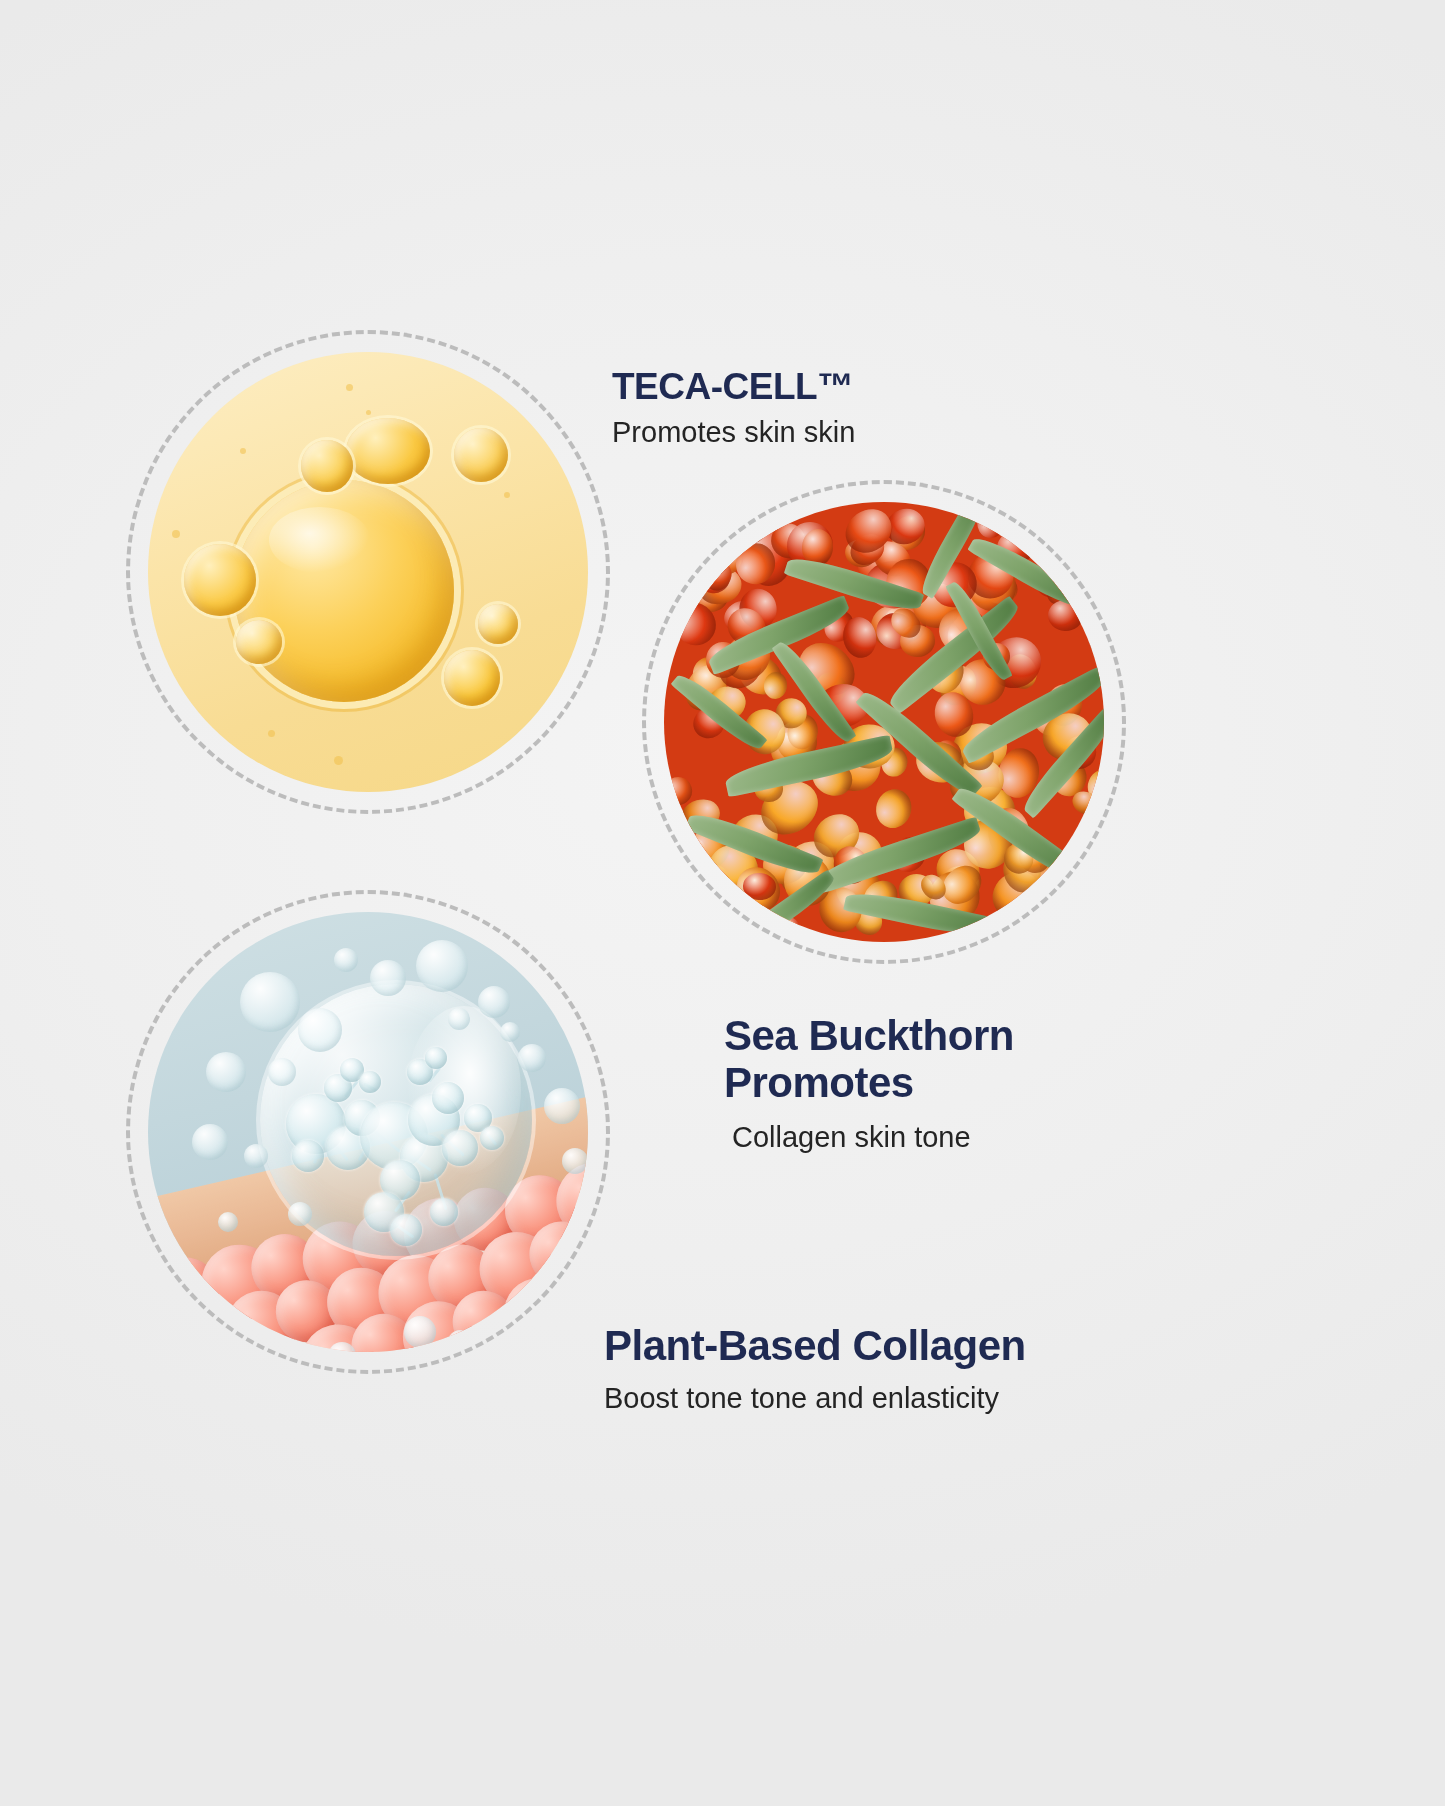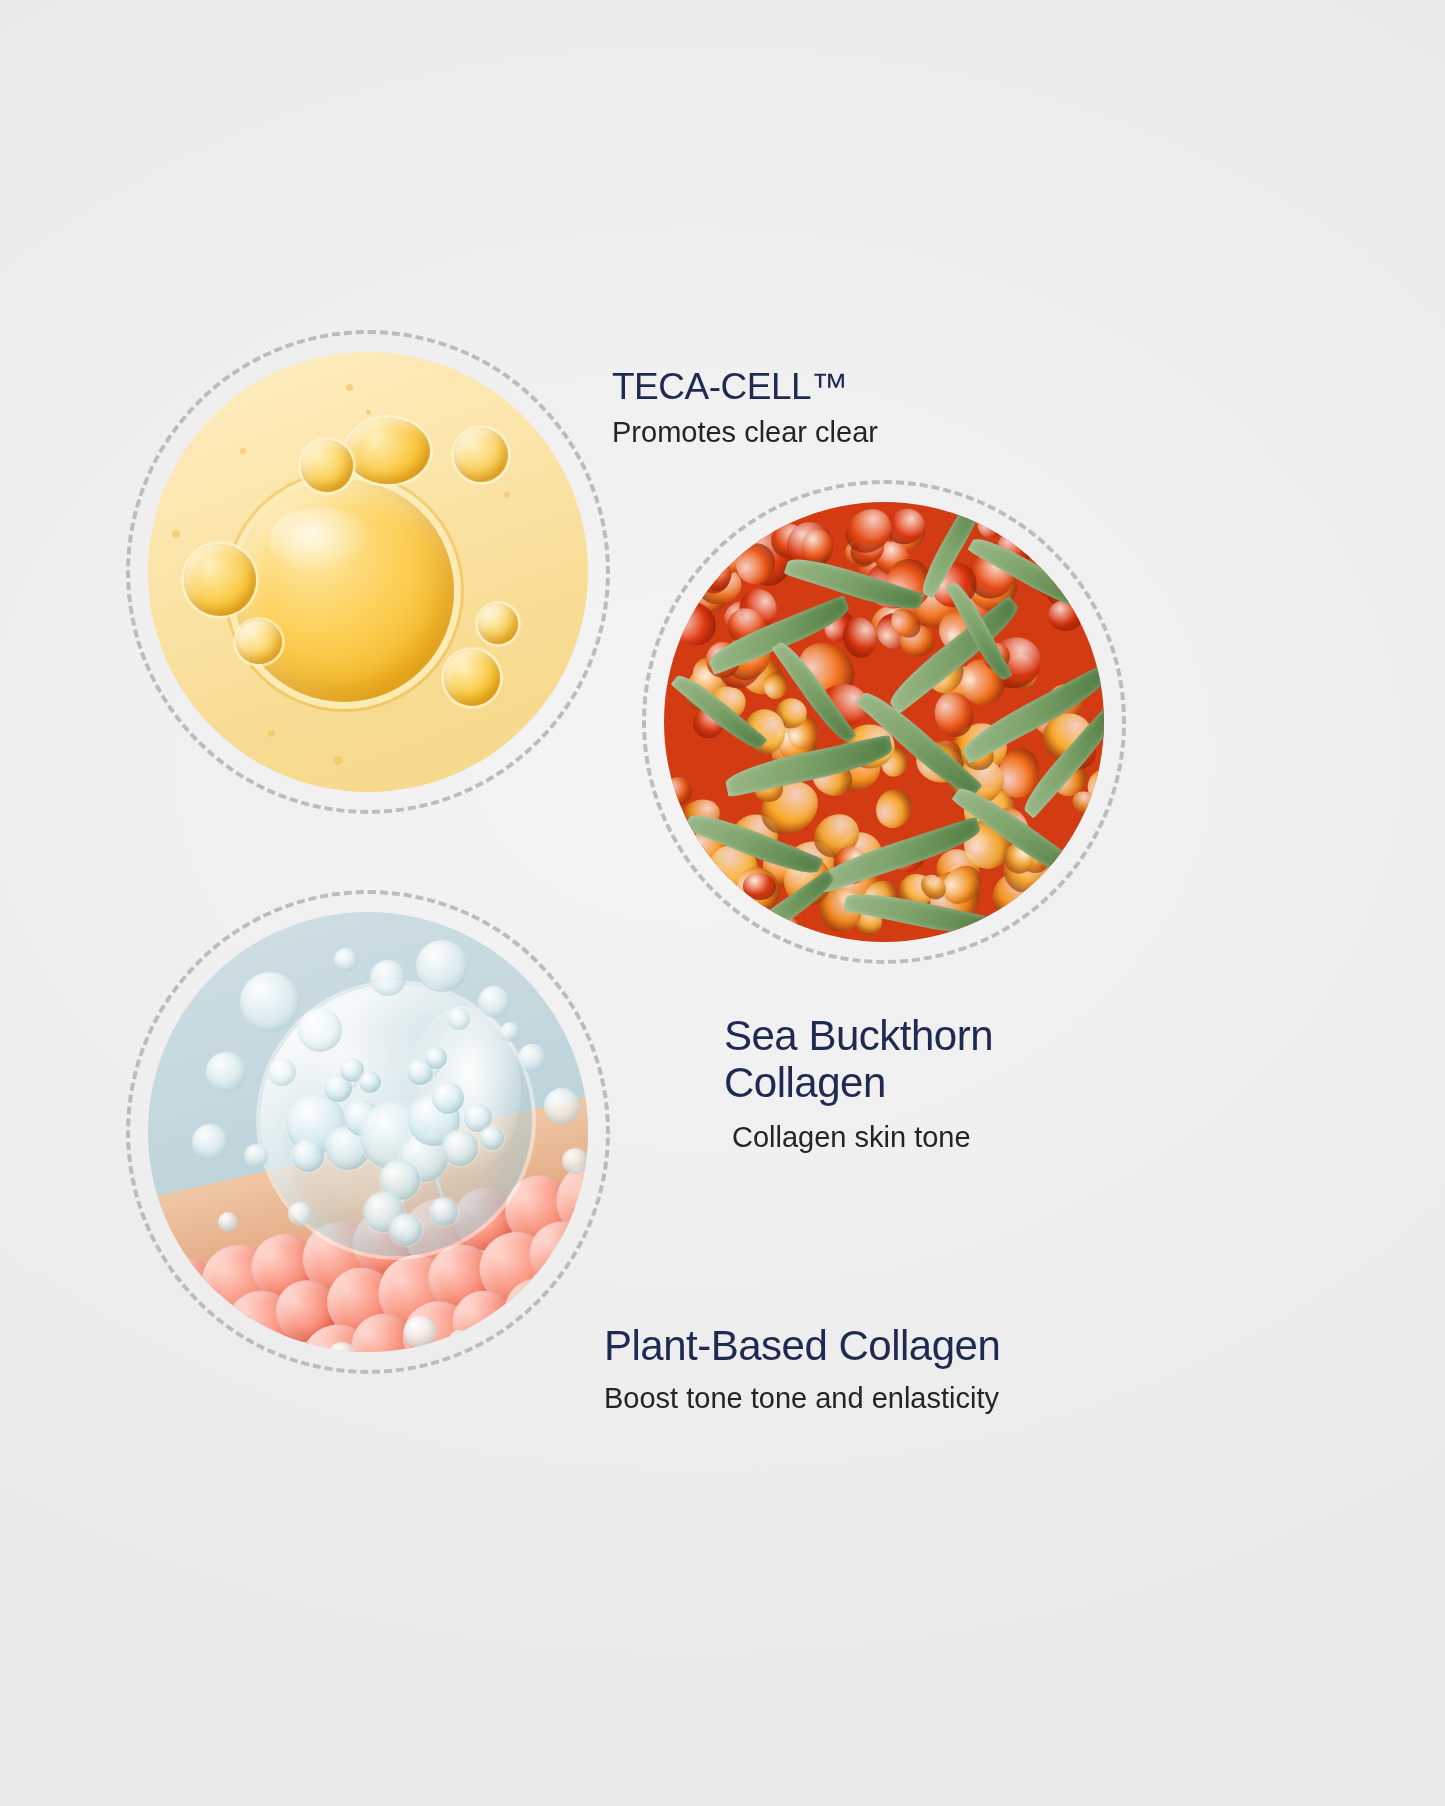--- a/index.html
+++ b/index.html
@@ -191,21 +191,21 @@
     background: radial-gradient(circle at 34% 28%, rgba(255,255,255,0.95), rgba(214,236,240,0.75) 55%, rgba(170,205,212,0.6) 100%);
     box-shadow: inset -2px -3px 6px rgba(120,160,170,0.35), 0 0 3px rgba(255,255,255,0.8);
   }
   .bond { position:absolute; background: rgba(200,226,231,0.85); height:3px; border-radius:2px; }
   .wbub { position:absolute; border-radius:50%;
     background: radial-gradient(circle at 34% 28%, rgba(255,255,255,0.95), rgba(228,243,246,0.6) 60%, rgba(190,218,224,0.45) 100%);
     box-shadow: inset -2px -3px 6px rgba(130,165,175,0.3); }
 
   
   .ing-title {
-    font-weight: 400;
+    font-weight: 700;
     color: #1f2a52;
     line-height: 1.12;
     letter-spacing: -0.5px;
   }
   .ing-sub {
     color: #242424;
     line-height: 1.2;
   }
 
   #txt-teca { position:absolute; left:612px; top:366px; width:420px; }
@@ -509,25 +509,25 @@
         <span class="wbub" style="left: 70px; top: 300px; width: 20px; height: 20px;"></span>
         <span class="wbub" style="left: 256px; top: 404px; width: 32px; height: 32px;"></span>
         <span class="wbub" style="left: 300px; top: 418px; width: 24px; height: 24px;"></span>
         <span class="wbub" style="left: 180px; top: 430px; width: 28px; height: 28px;"></span>
       </div>
   </div>
   <div class="dash-ring" id="ring-coll"></div>
 
   <div id="txt-teca">
     <div class="ing-title">TECA-CELL™</div>
-    <div class="ing-sub">Promotes clear clear</div>
+    <div class="ing-sub">Promotes skin skin</div>
   </div>
 
   <div id="txt-sea">
-    <div class="ing-title">Sea Buckthorn Collagen</div>
+    <div class="ing-title">Sea Buckthorn Promotes</div>
     <div class="ing-sub">Collagen skin tone</div>
   </div>
 
   <div id="txt-coll">
     <div class="ing-title">Plant-Based Collagen</div>
     <div class="ing-sub">Boost tone tone and enlasticity</div>
   </div>
 
 </div>
 

